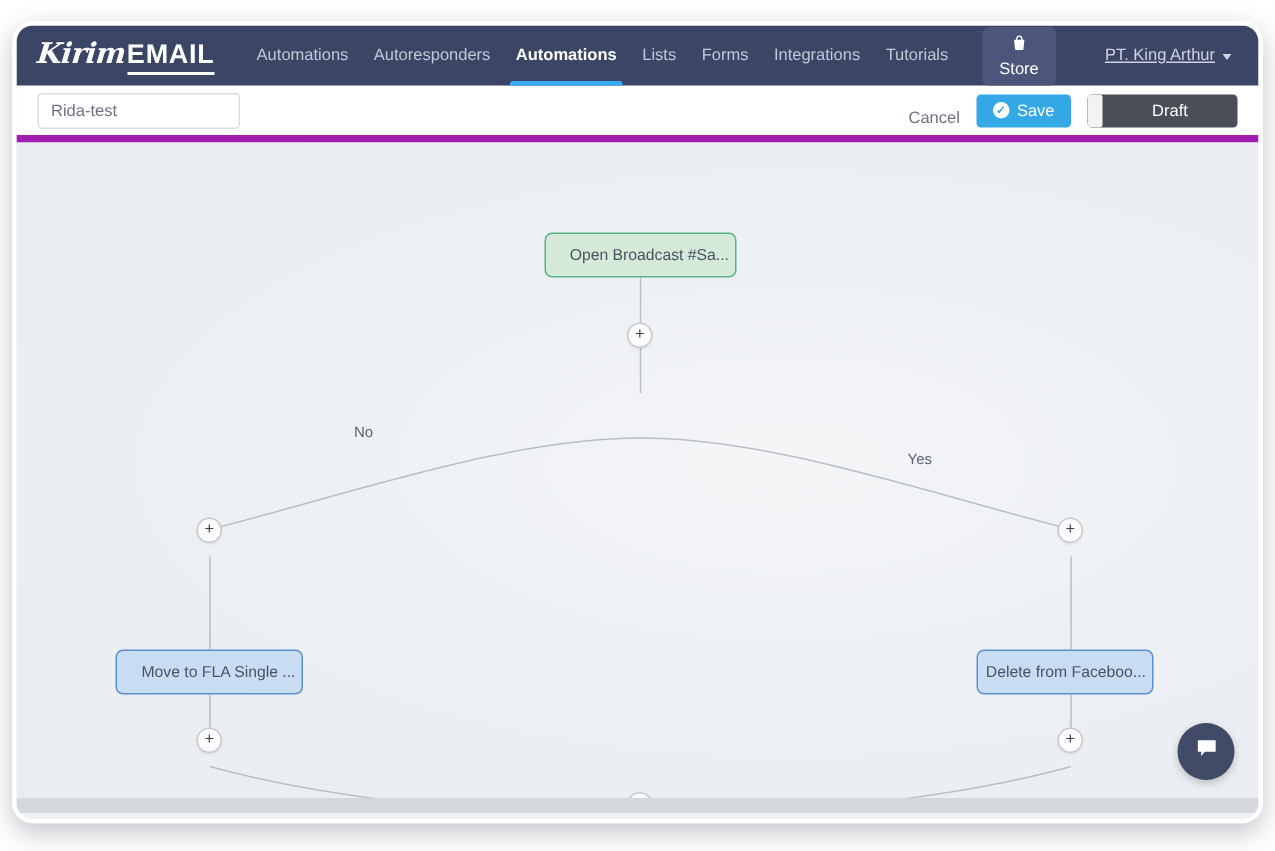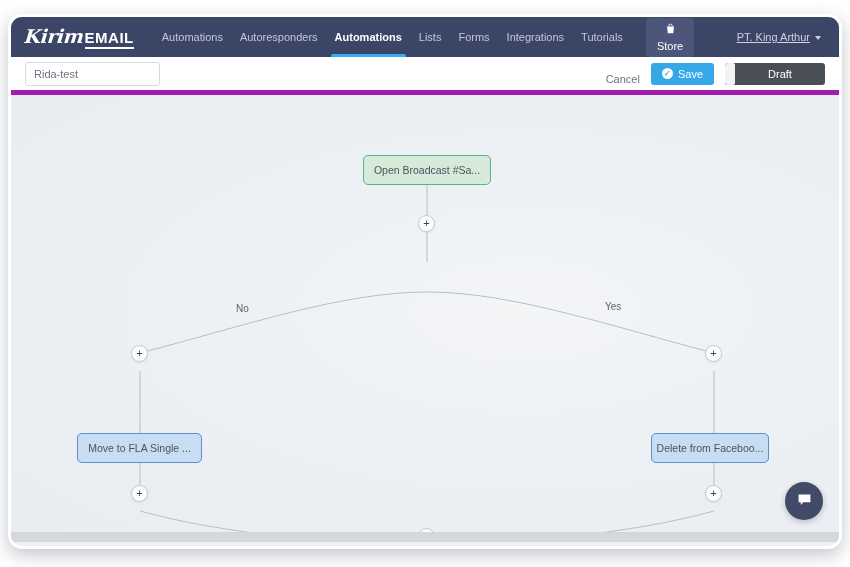--- a/index.html
+++ b/index.html
@@ -43,21 +43,21 @@
     color: #ffffff;
     font-family: "DejaVu Serif", serif;
     font-style: italic;
     font-weight: bold;
     font-size: 19px;
     letter-spacing: -0.5px;
     transform: skewX(-6deg);
   }
   .brand-block {
     color: #ffffff;
-    font-size: 15px;
+    font-size: 18px;
     font-weight: bold;
     letter-spacing: 0.5px;
     border-bottom: 2px solid #ffffff;
     padding-bottom: 1px;
     margin-left: 1px;
   }
   .nav-items {
     display: flex;
     align-items: center;
     gap: 17px;
@@ -209,21 +209,21 @@
     position: absolute;
     left: 0; top: 0;
     width: 834px; height: 447px;
   }
   .flow-node {
     position: absolute;
     height: 30px;
     border-radius: 5px;
     display: flex;
     align-items: center;
-    justify-content: center;
+    justify-content: flex-end;
     font-size: 10.5px;
     cursor: pointer;
     white-space: nowrap;
     overflow: hidden;
     padding: 0 4px;
   }
   .node-trigger {
     background: #d5ead9;
     border: 1px solid #58b389;
     color: #4a5460;
@@ -361,21 +361,21 @@
       </g>
     </svg>
 
     <div class="flow-node node-trigger" style="left:352px; top:60px; width:128px;">
       <span>Open Broadcast #Sa...</span>
     </div>
 
     <div class="plus-node" style="left:407px; top:120px;">+</div>
 
 
-    <div class="branch-label" style="left:225px; top:208px;">No</div>
+    <div class="branch-label" style="left:225px; top:188px;">No</div>
     <div class="branch-label" style="left:594px; top:206px;">Yes</div>
 
     <div class="plus-node" style="left:120px; top:250px;">+</div>
     <div class="plus-node" style="left:694px; top:250px;">+</div>
 
     <div class="flow-node node-action" style="left:66px; top:338px; width:125px;">
       <span>Move to FLA Single ...</span>
     </div>
     <div class="flow-node node-action" style="left:640px; top:338px; width:118px;">
       <span>Delete from Faceboo...</span>

